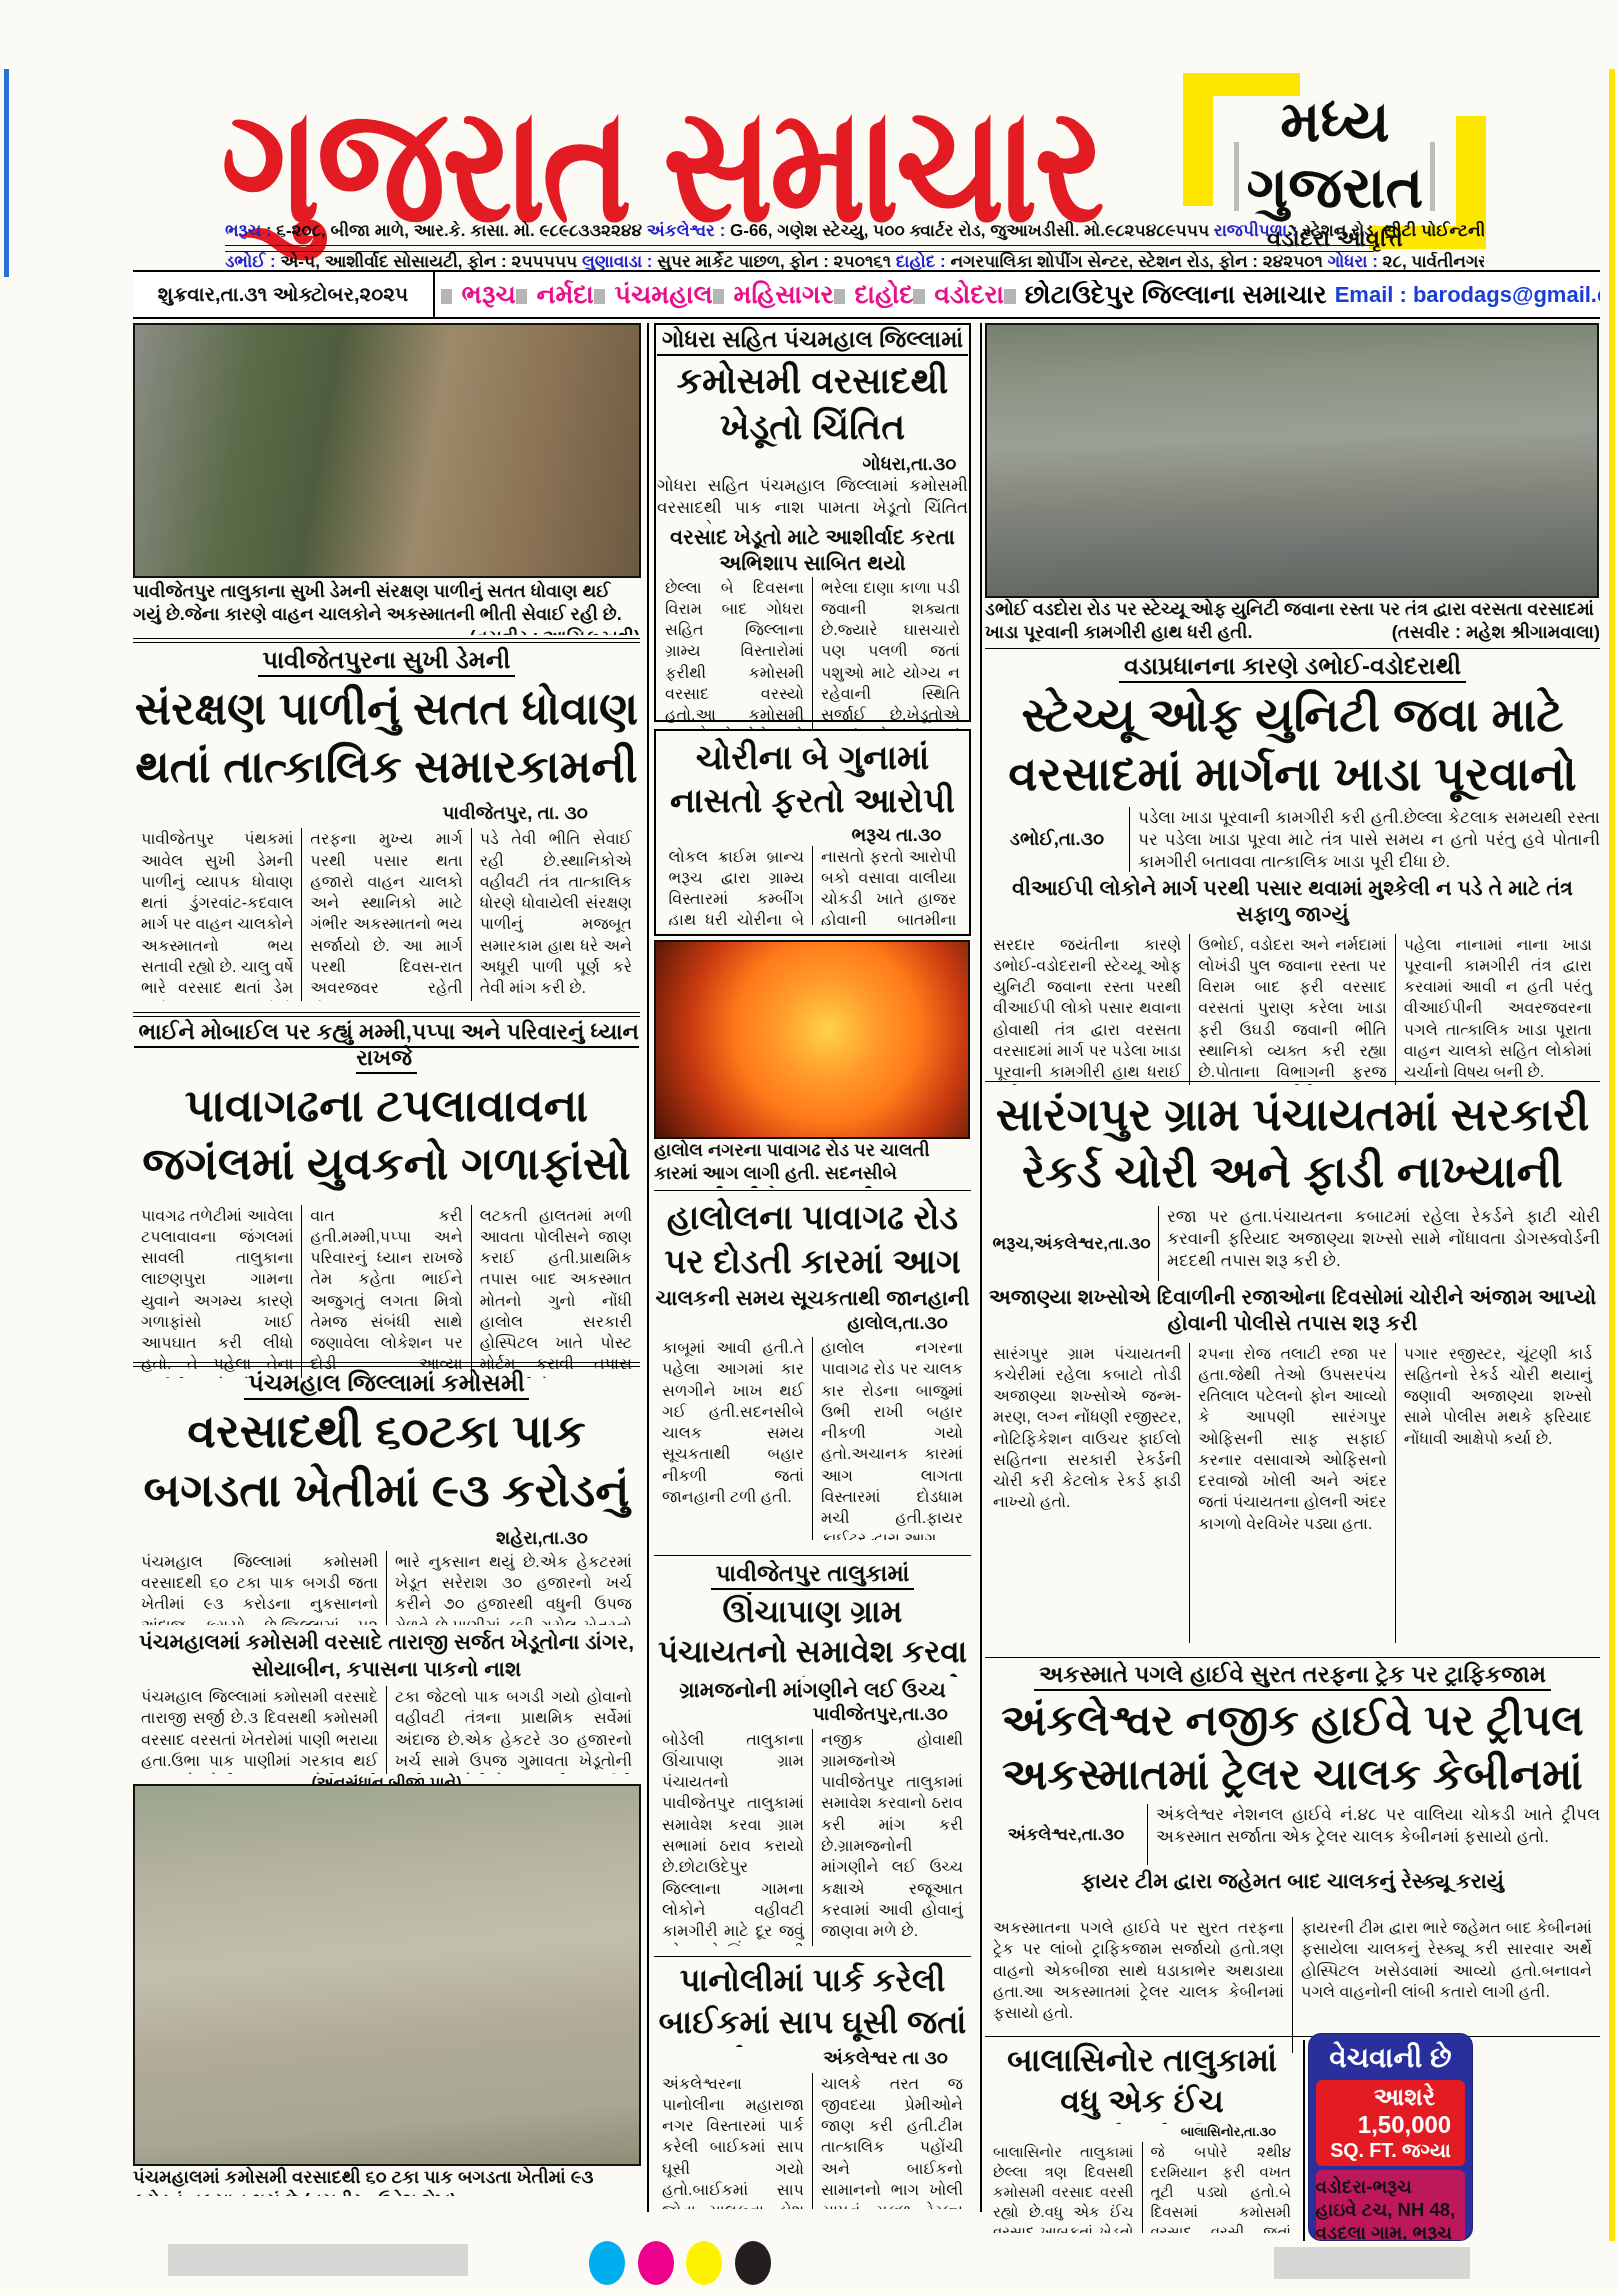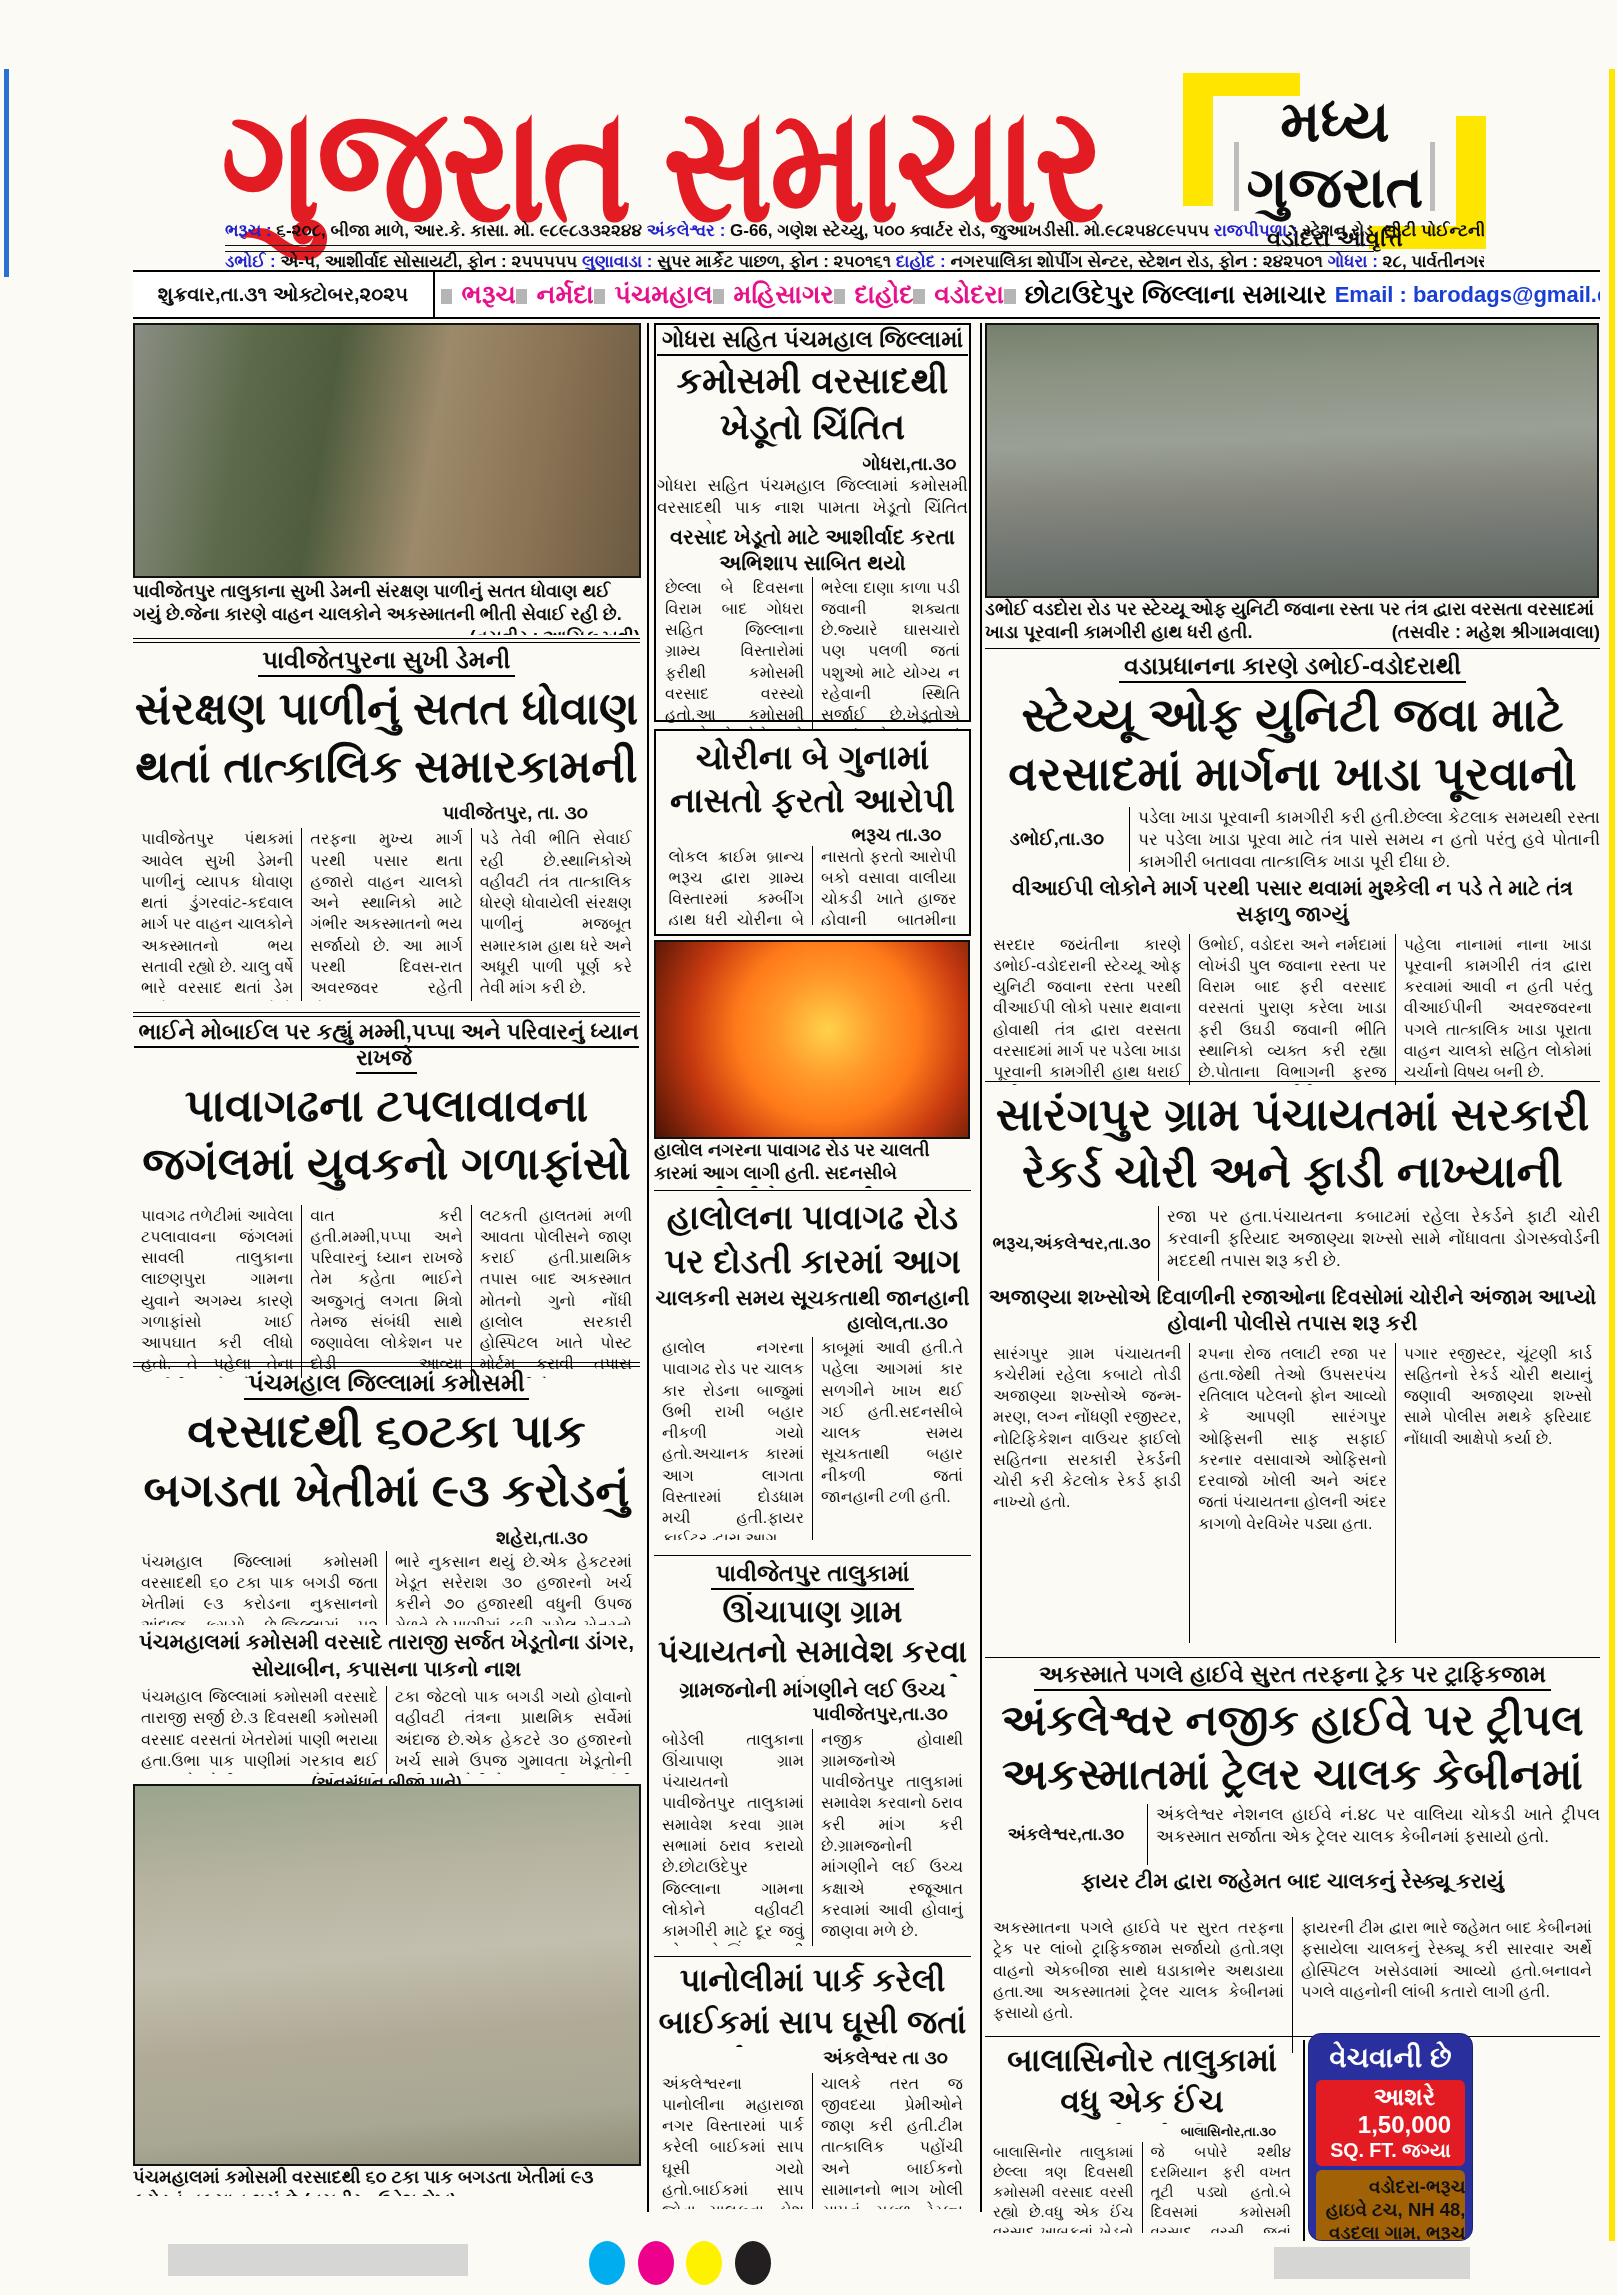--- a/index.html
+++ b/index.html
@@ -66,21 +66,21 @@
   .continuation{font-size:16px;font-weight:bold;text-align:center;}
   
   .ad{
     left:1308px;top:2033px;width:163px;height:206px;background:#2a2f9e;border-radius:12.7px;
     display:flex;flex-direction:column;align-items:center;overflow:hidden;border:1.7px solid #1d2270;
   }
   .ad-title{color:#fff;font-size:28px;font-weight:bold;margin-top:8px;}
   .ad-red{background:#e31b23;width:92%;border-radius:5.8px;margin-top:4.6px;text-align:center;color:#fff;font-weight:bold;padding:3.5px 0;}
   .ad-red .l1{font-size:24px;margin-left:28px;}
   .ad-red .l2{font-size:19.6px;}
-  .ad-yellow{background:#a16207;width:92%;border-radius:5.8px;margin-top:4.6px;text-align:right;color:#111;font-weight:bold;padding:4.6px 0;}
+  .ad-yellow{background:#be185d;width:92%;border-radius:5.8px;margin-top:4.6px;text-align:left;color:#111;font-weight:bold;padding:4.6px 0;}
   .ad-yellow div{font-size:18.5px;line-height:1.25;}
   
   .graybar{background:#d6d6d4;height:32px;}
   .cmyk{display:flex;gap:12.7px;}
   .dot{width:36px;height:44px;border-radius:50%;}
 </style>
 </head>
 <body>
 
 <div class="abs edge-strip" style="left:3.5px;top:69px;height:208px;background:#2a6fd4;"></div>
@@ -202,22 +202,22 @@
   <span>હાલોલ નગરના પાવાગઢ રોડ પર ચાલતી કારમાં આગ લાગી હતી. સદનસીબે જાનહાની ટળી છે.</span>
   <span class="credit">(તસવીર : તુષાર રાવ)</span>
 </div>
 <div class="abs hrule" style="left:654px;top:1190px;width:317px;"></div>
 
 <section class="abs" style="left:654px;top:1195px;width:317px;height:356px;">
   <h2 class="hl" style="font-size:34px;line-height:1.3;height:90px;">હાલોલના પાવાગઢ રોડ પર દોડતી કારમાં આગ લાગી</h2>
   <div class="subhead" style="height:26.6px;">ચાલકની સમય સૂચકતાથી જાનહાની ટળી</div>
   <div class="dateline" style="padding-right:23px;">હાલોલ,તા.૩૦</div>
   <div class="cols" style="height:203px;margin-top:3.5px;">
+    <div class="col">કાબૂમાં આવી હતી.તે પહેલા આગમાં કાર સળગીને ખાખ થઈ ગઈ હતી.સદનસીબે ચાલક સમય સૂચકતાથી બહાર નીકળી જતાં જાનહાની ટળી હતી.</div>
     <div class="col">હાલોલ નગરના પાવાગઢ રોડ પર ચાલક કાર રોડના બાજુમાં ઉભી રાખી બહાર નીકળી ગયો હતો.અચાનક કારમાં આગ લાગતા વિસ્તારમાં દોડધામ મચી હતી.ફાયર ફાઈટર દ્વારા આગ</div>
-    <div class="col">કાબૂમાં આવી હતી.તે પહેલા આગમાં કાર સળગીને ખાખ થઈ ગઈ હતી.સદનસીબે ચાલક સમય સૂચકતાથી બહાર નીકળી જતાં જાનહાની ટળી હતી.</div>
   </div>
 </section>
 <div class="abs hrule" style="left:654px;top:1555px;width:317px;"></div>
 
 <section class="abs" style="left:654px;top:1560px;width:317px;height:393px;">
   <div class="kicker" style="font-size:23px;"><span>પાવીજેતપુર તાલુકામાં</span></div>
   <h2 class="hl" style="font-size:31px;line-height:1.3;height:85px;margin-top:4.6px;">ઊંચાપાણ ગ્રામ પંચાયતનો સમાવેશ કરવા ગ્રામ સભામાં ઠરાવ કરાયો</h2>
   <div class="subhead" style="height:26.6px;">ગ્રામજનોની માંગણીને લઈ ઉચ્ચ કક્ષાએ રજૂઆત</div>
   <div class="dateline" style="padding-right:23px;">પાવીજેતપુર,તા.૩૦</div>
   <div class="cols" style="height:217px;margin-top:3.5px;">

